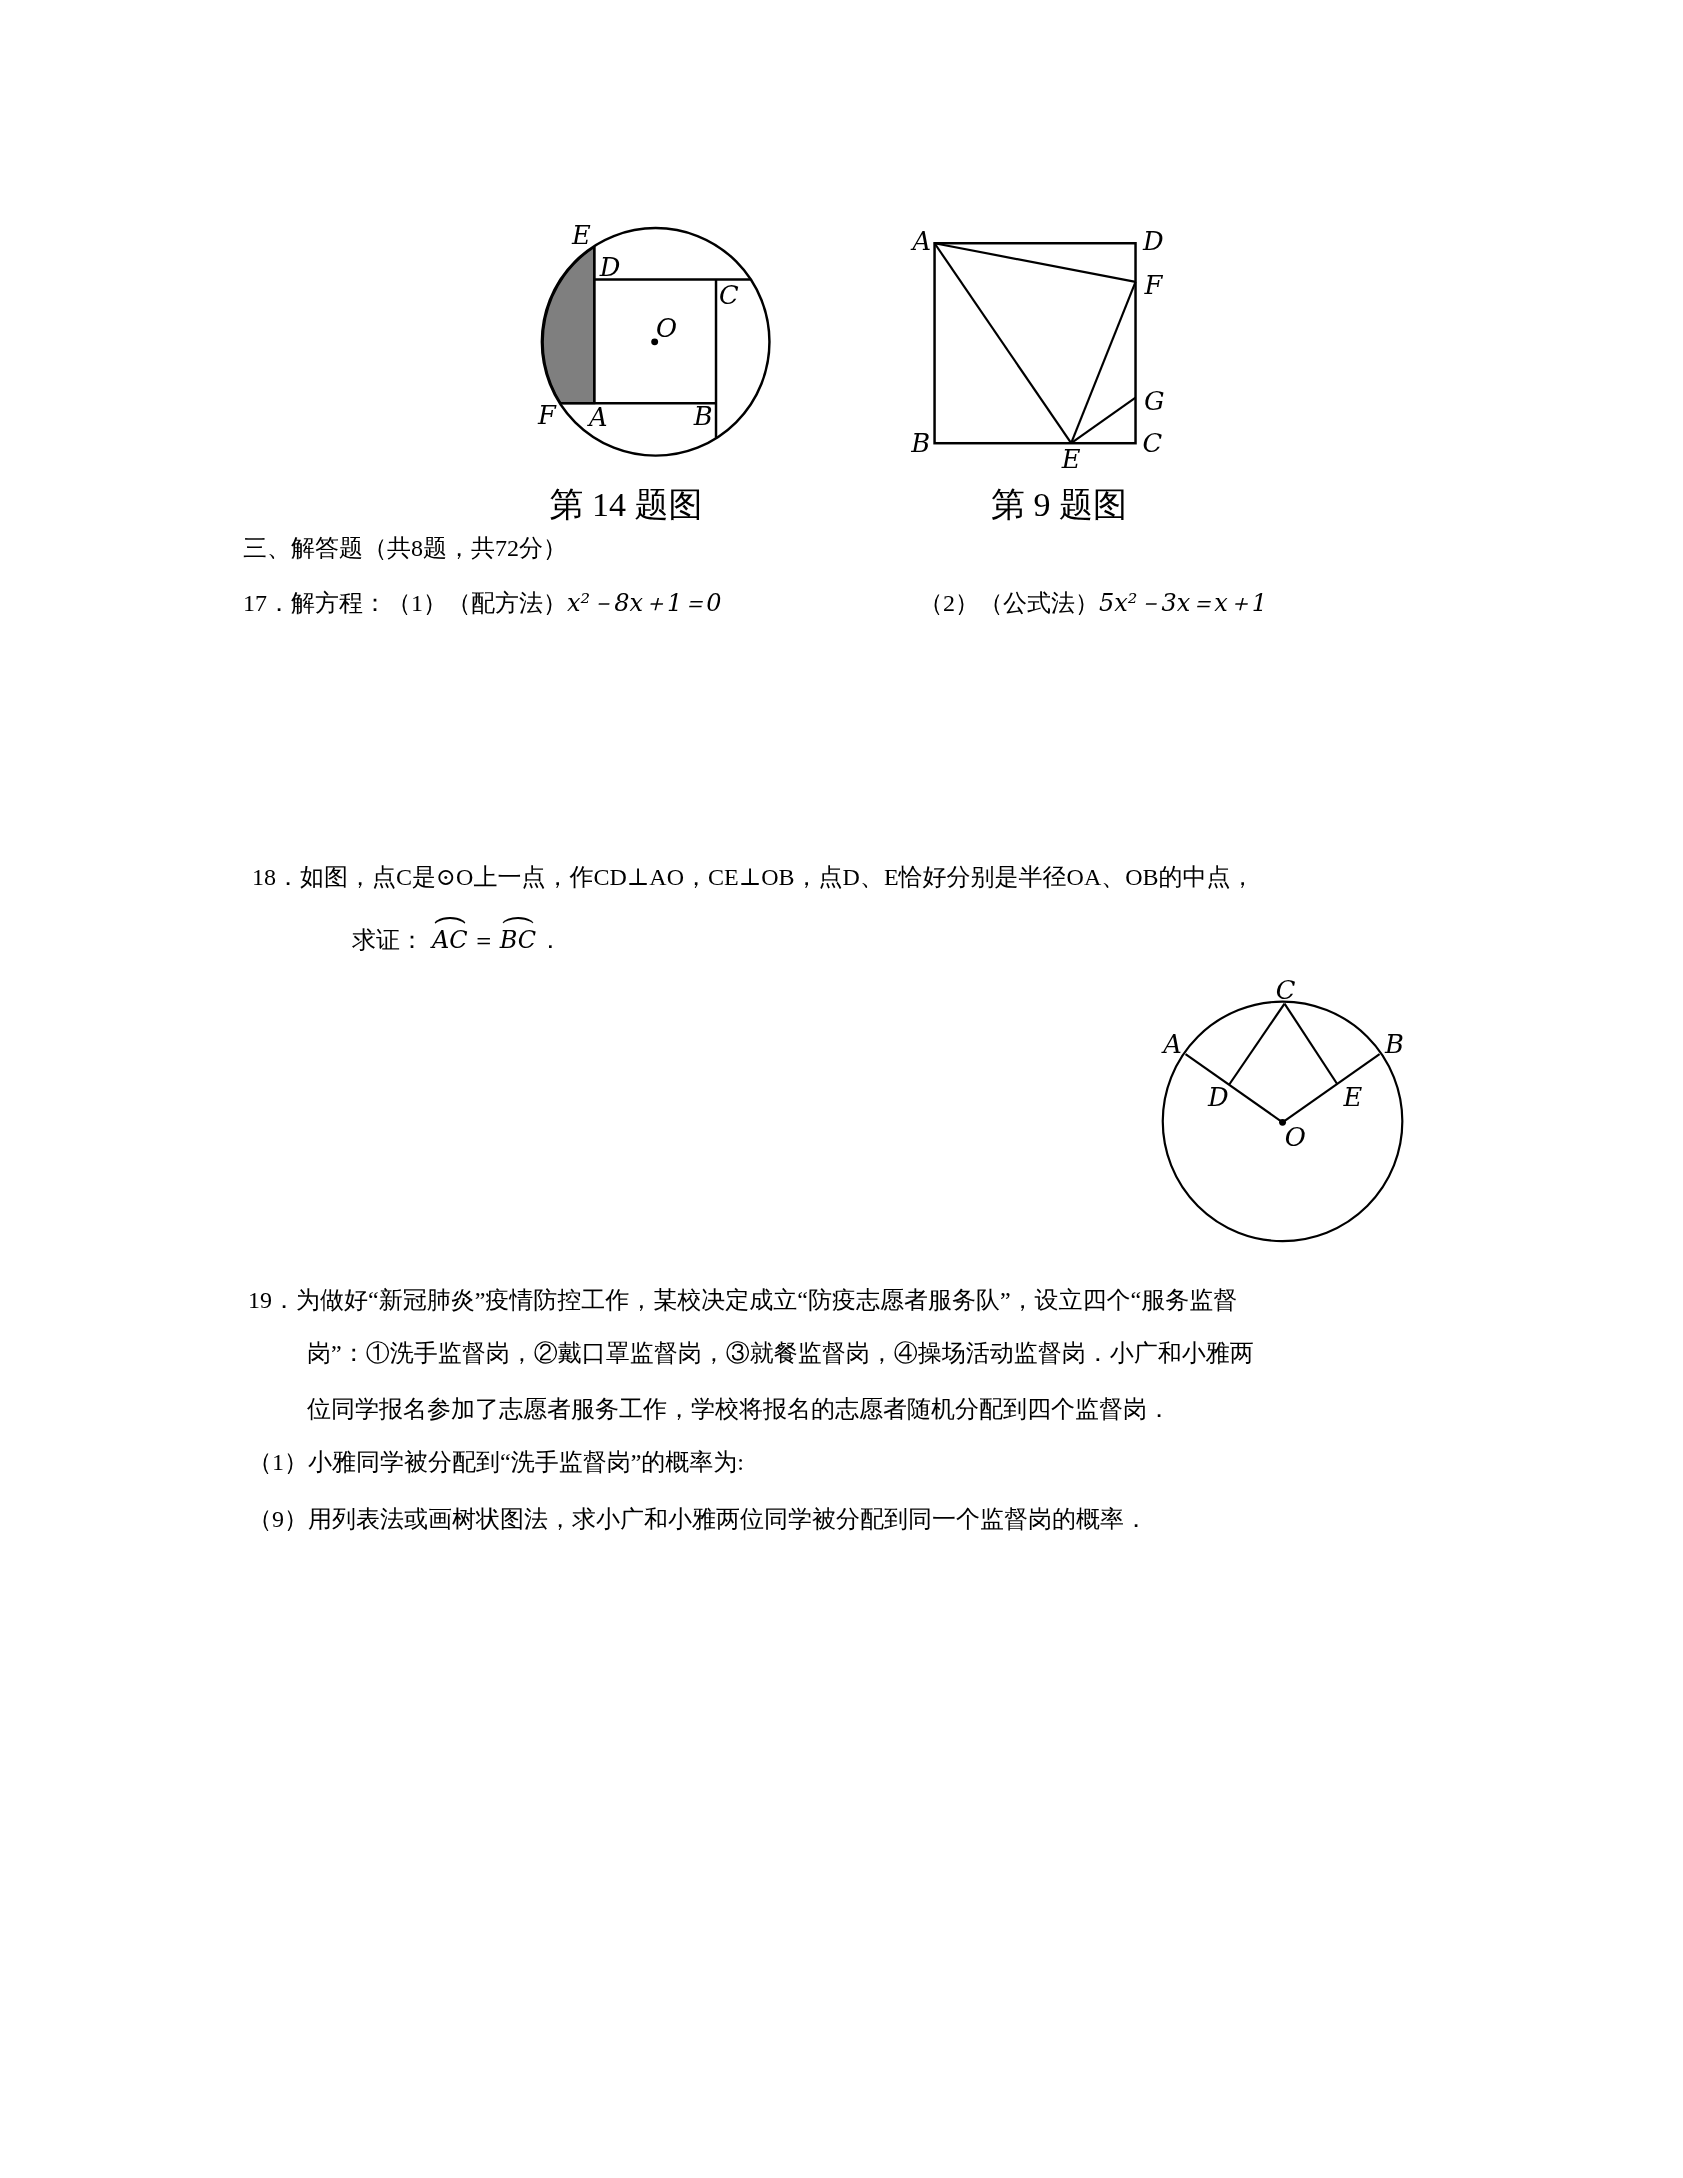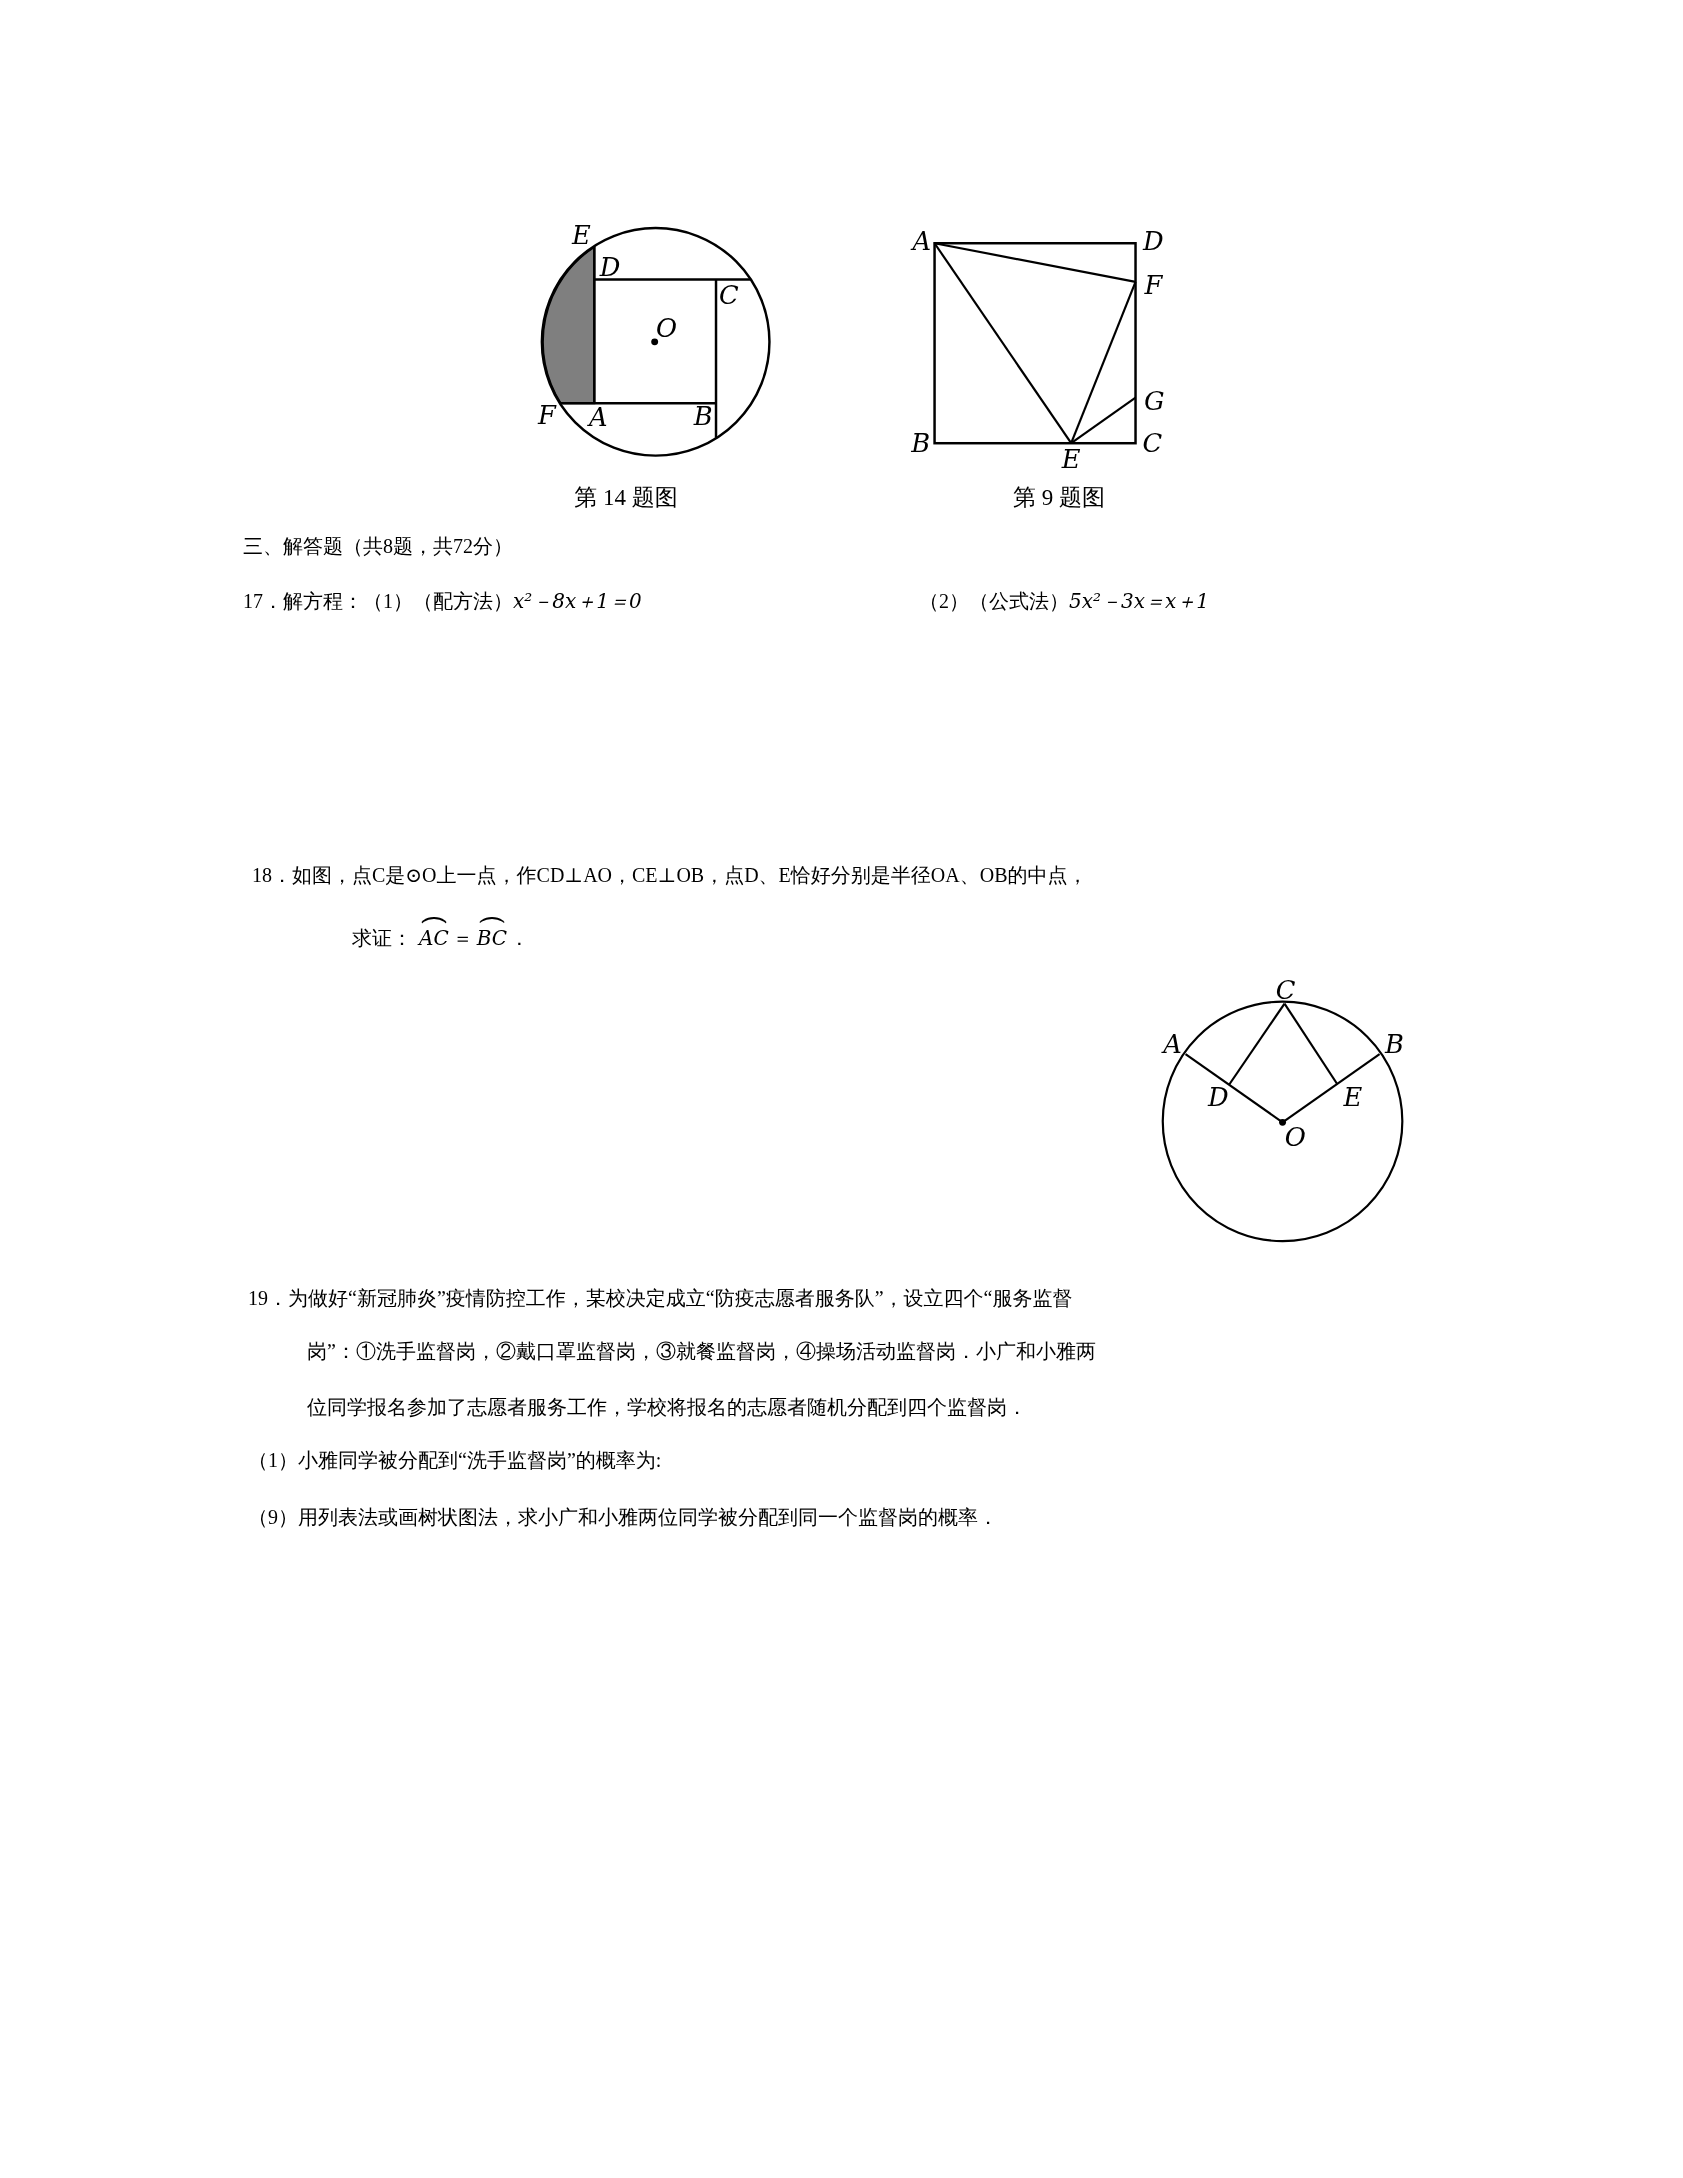--- a/index.html
+++ b/index.html
@@ -3,22 +3,22 @@
 <meta charset="utf-8">
 <style>
   html,body { margin:0; padding:0; }
   body {
     width:1683px; height:2178px;
     background:#ffffff; color:#000;
     position:relative; overflow:hidden;
     font-family:"Liberation Serif","DejaVu Serif",serif;
   }
   .abs { position:absolute; white-space:nowrap; }
-  .t30 { font-size:20px; line-height:1.15; }
-  .caption { font-size:23px; text-align:center; }
+  .t30 { font-size:24px; line-height:1.15; }
+  .caption { font-size:34px; text-align:center; }
   .math { font-family:"DejaVu Serif","Liberation Serif",serif; font-style:italic; }
   .overarc { position:relative; display:inline-block; padding:0 2px; }
   .overarc::before {
     content:""; position:absolute; left:2px; right:2px; top:-10px; height:9px;
     border-top:2.5px solid #000;
     border-left:1px solid transparent; border-right:1px solid transparent;
     border-radius:50% 50% 0 0 / 100% 100% 0 0;
   }
   .eqsign { margin:0 2px; }
   svg text {

